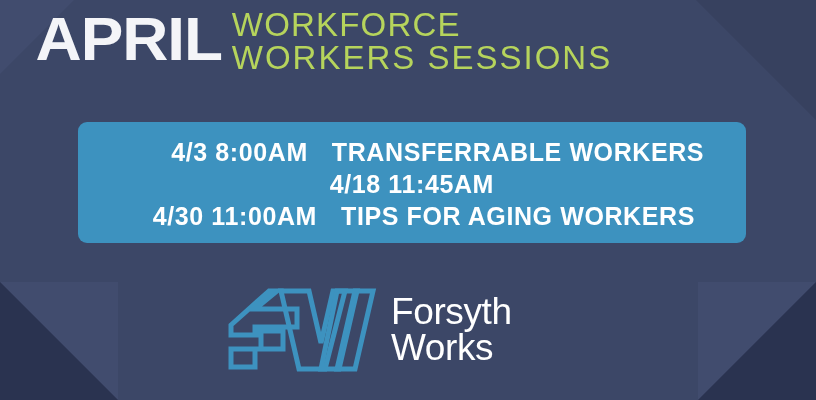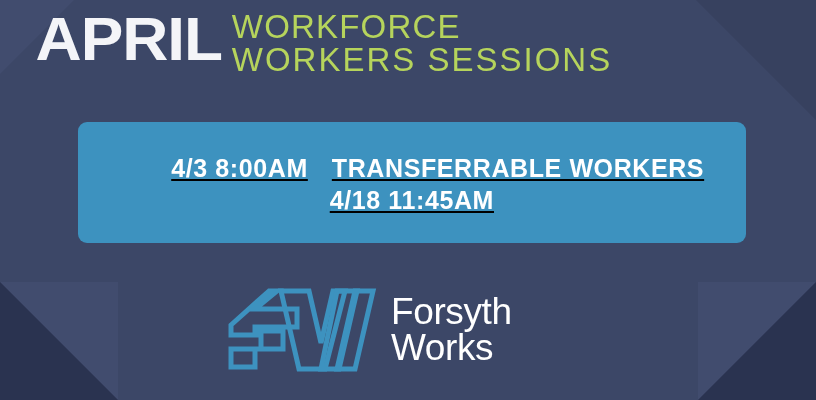--- a/index.html
+++ b/index.html
@@ -68,21 +68,21 @@
   }
 
   
   .header {
     position: absolute;
     top: 2px;
     left: 0;
     width: 653px;
     display: flex;
     justify-content: center;
-    align-items: flex-end;
+    align-items: center;
   }
   .month {
     font-size: 62px;
     line-height: 74px;
     font-weight: bold;
     color: #f4f5f8;
     letter-spacing: -1px;
     transform: scaleX(1.03);
     transform-origin: right center;
     white-space: nowrap;
@@ -112,21 +112,20 @@
     width: 668px;
     height: 121px;
     background: #3d92bf;
     border-radius: 9px;
     display: flex;
     flex-direction: column;
     justify-content: center;
     align-items: center;
     padding-top: 2px;
     box-sizing: border-box;
-    text-decoration: underline;
   }
   .session-row {
     display: flex;
     align-items: baseline;
     color: #ffffff;
     font-size: 25px;
     line-height: 32px;
     font-weight: bold;
     letter-spacing: 0.6px;
     white-space: nowrap;
@@ -190,20 +189,24 @@
 
     <div class="session-row">
       <span class="session-when">4/3 8:00AM</span>
       <span class="session-what">TRANSFERRABLE WORKERS</span>
     </div>
 
     <div class="session-row">
       <span class="session-when">4/18 11:45AM</span>
     </div>
 
+    <div class="session-row">
+      <span class="session-when">4/30 11:00AM</span>
+      <span class="session-what">TIPS FOR AGING WORKERS</span>
+    </div>
 
   </div>
 
   <div class="logo">
 
     <svg class="logo-mark" width="152" height="86" viewBox="0 0 152 86">
       <g fill="none" stroke="#3d92bf" stroke-width="5" stroke-linejoin="miter">
 
         <path d="M 44 4 L 6 38 L 6 48 L 36 48 L 36 62 L 6 62 L 6 80
                  L 30 80 L 30 62 L 58 62 L 58 44 L 30 44 L 30 40

